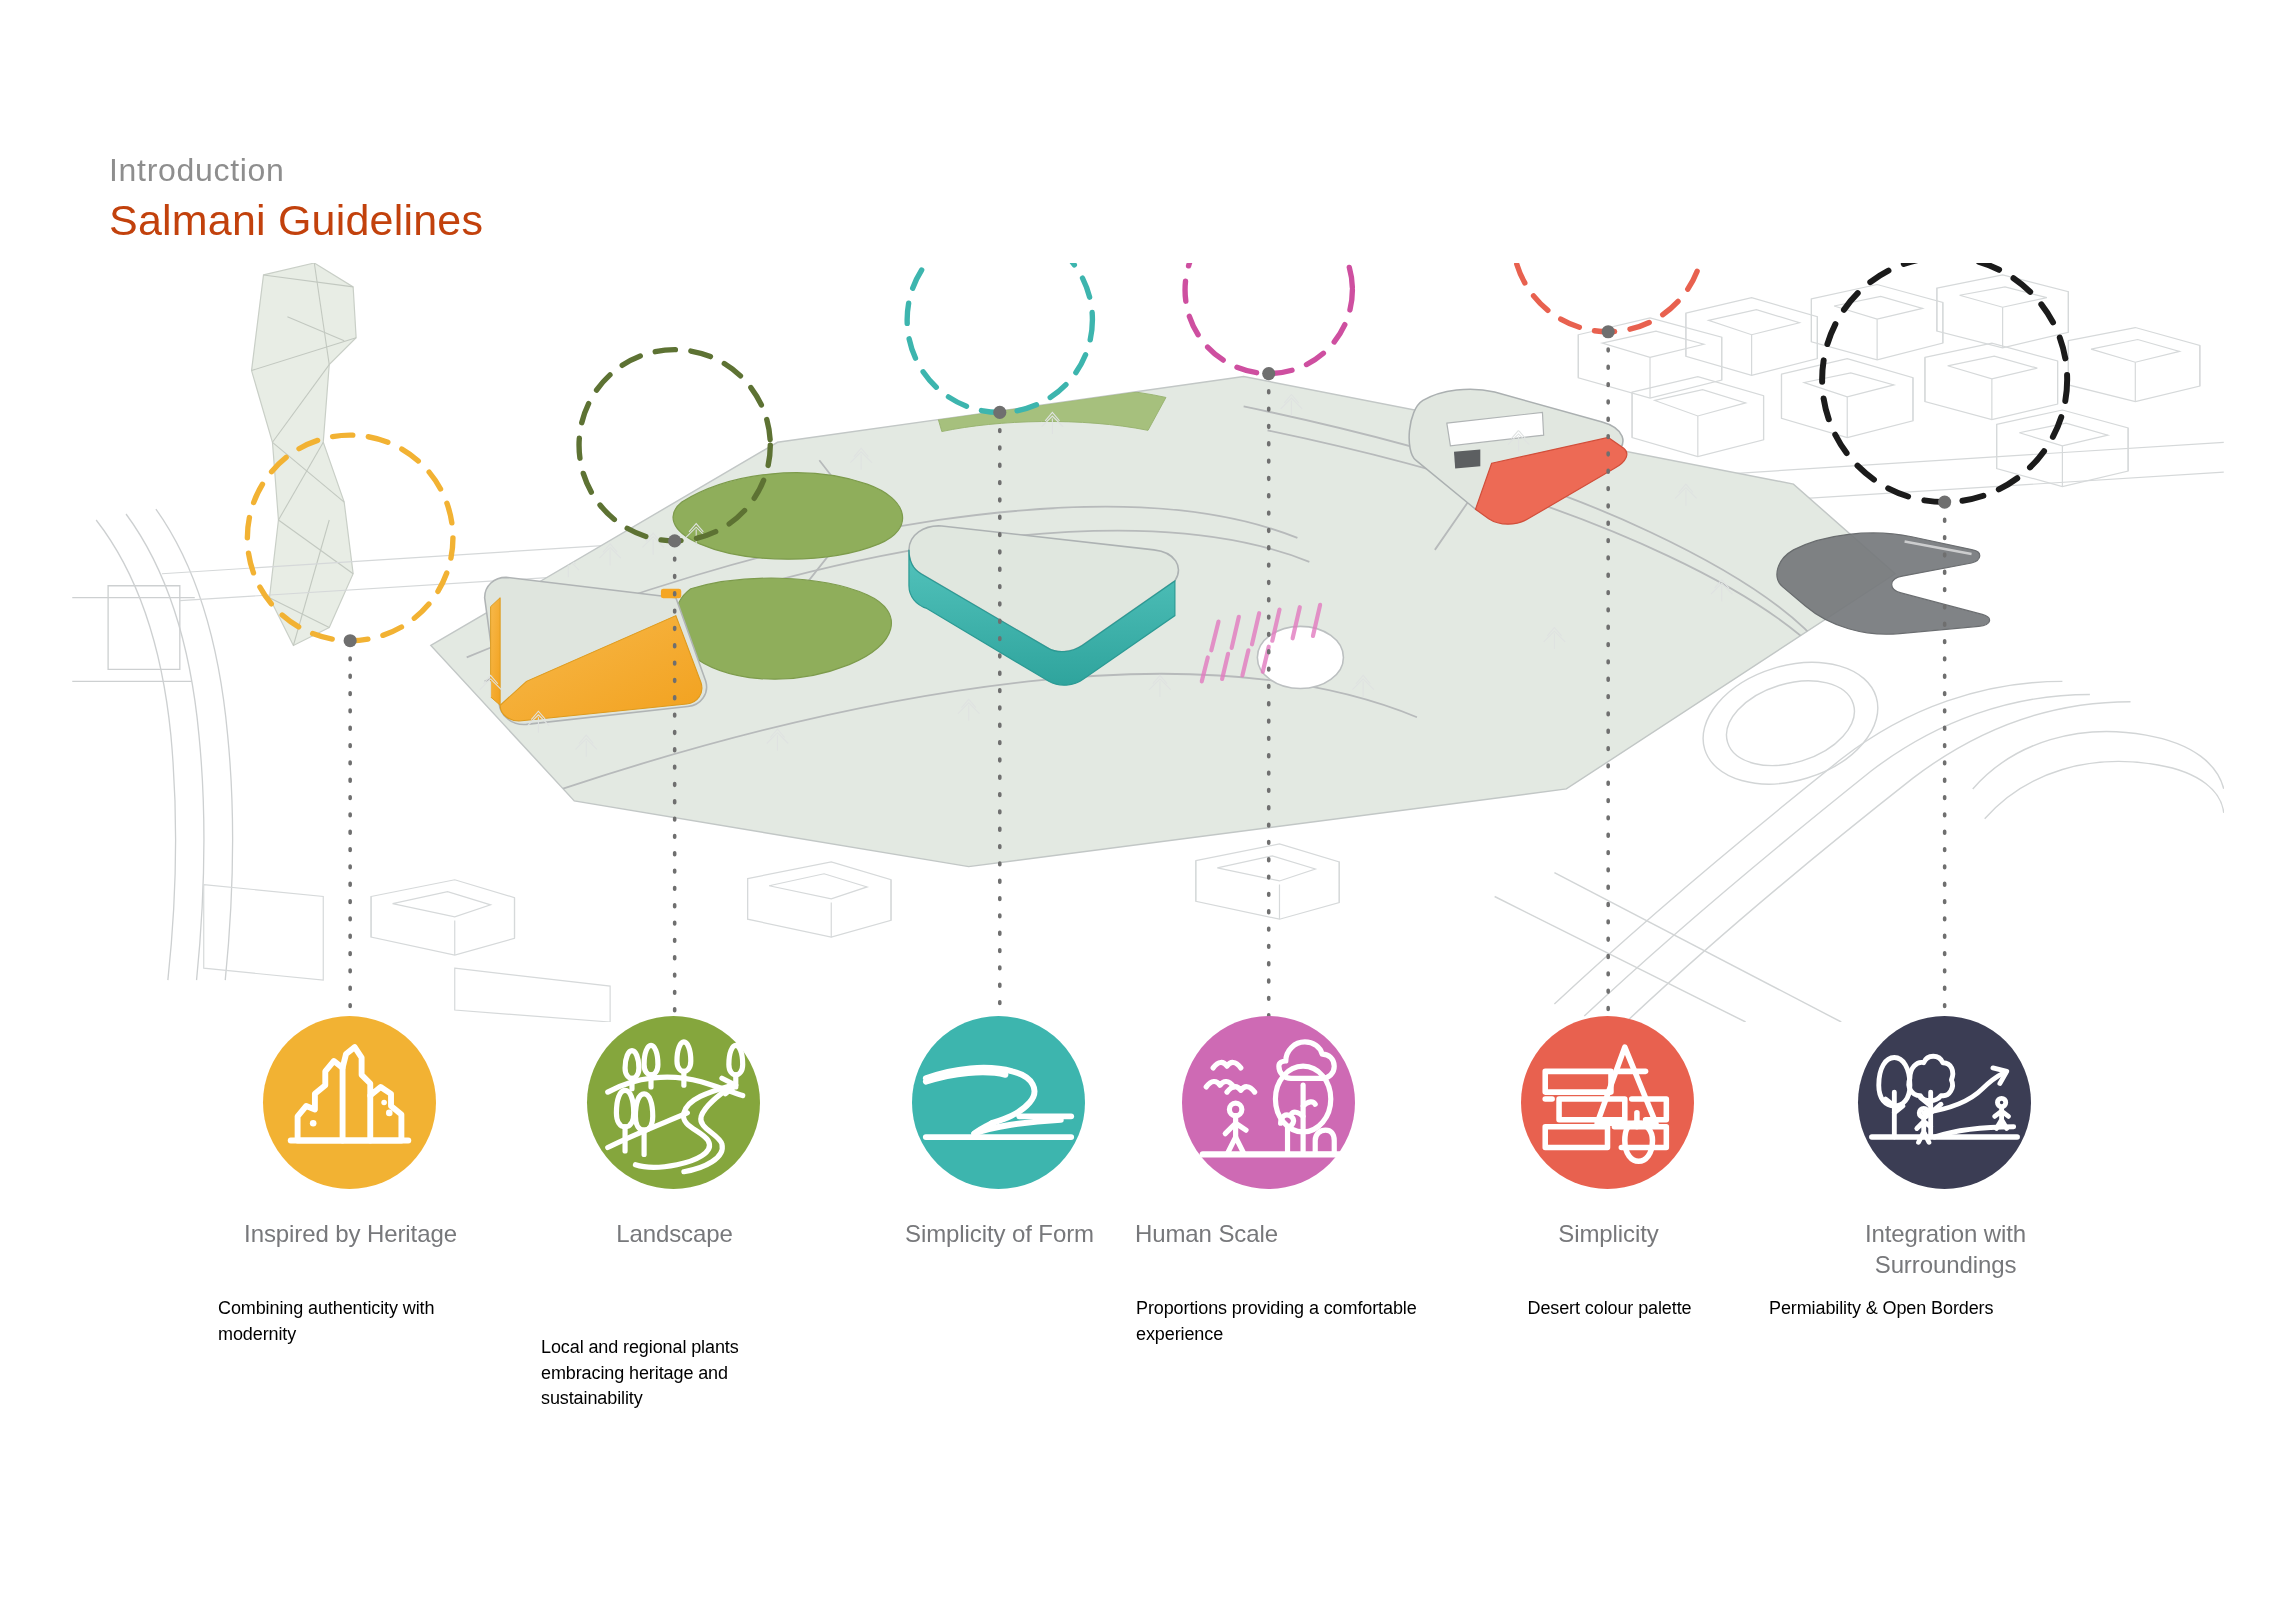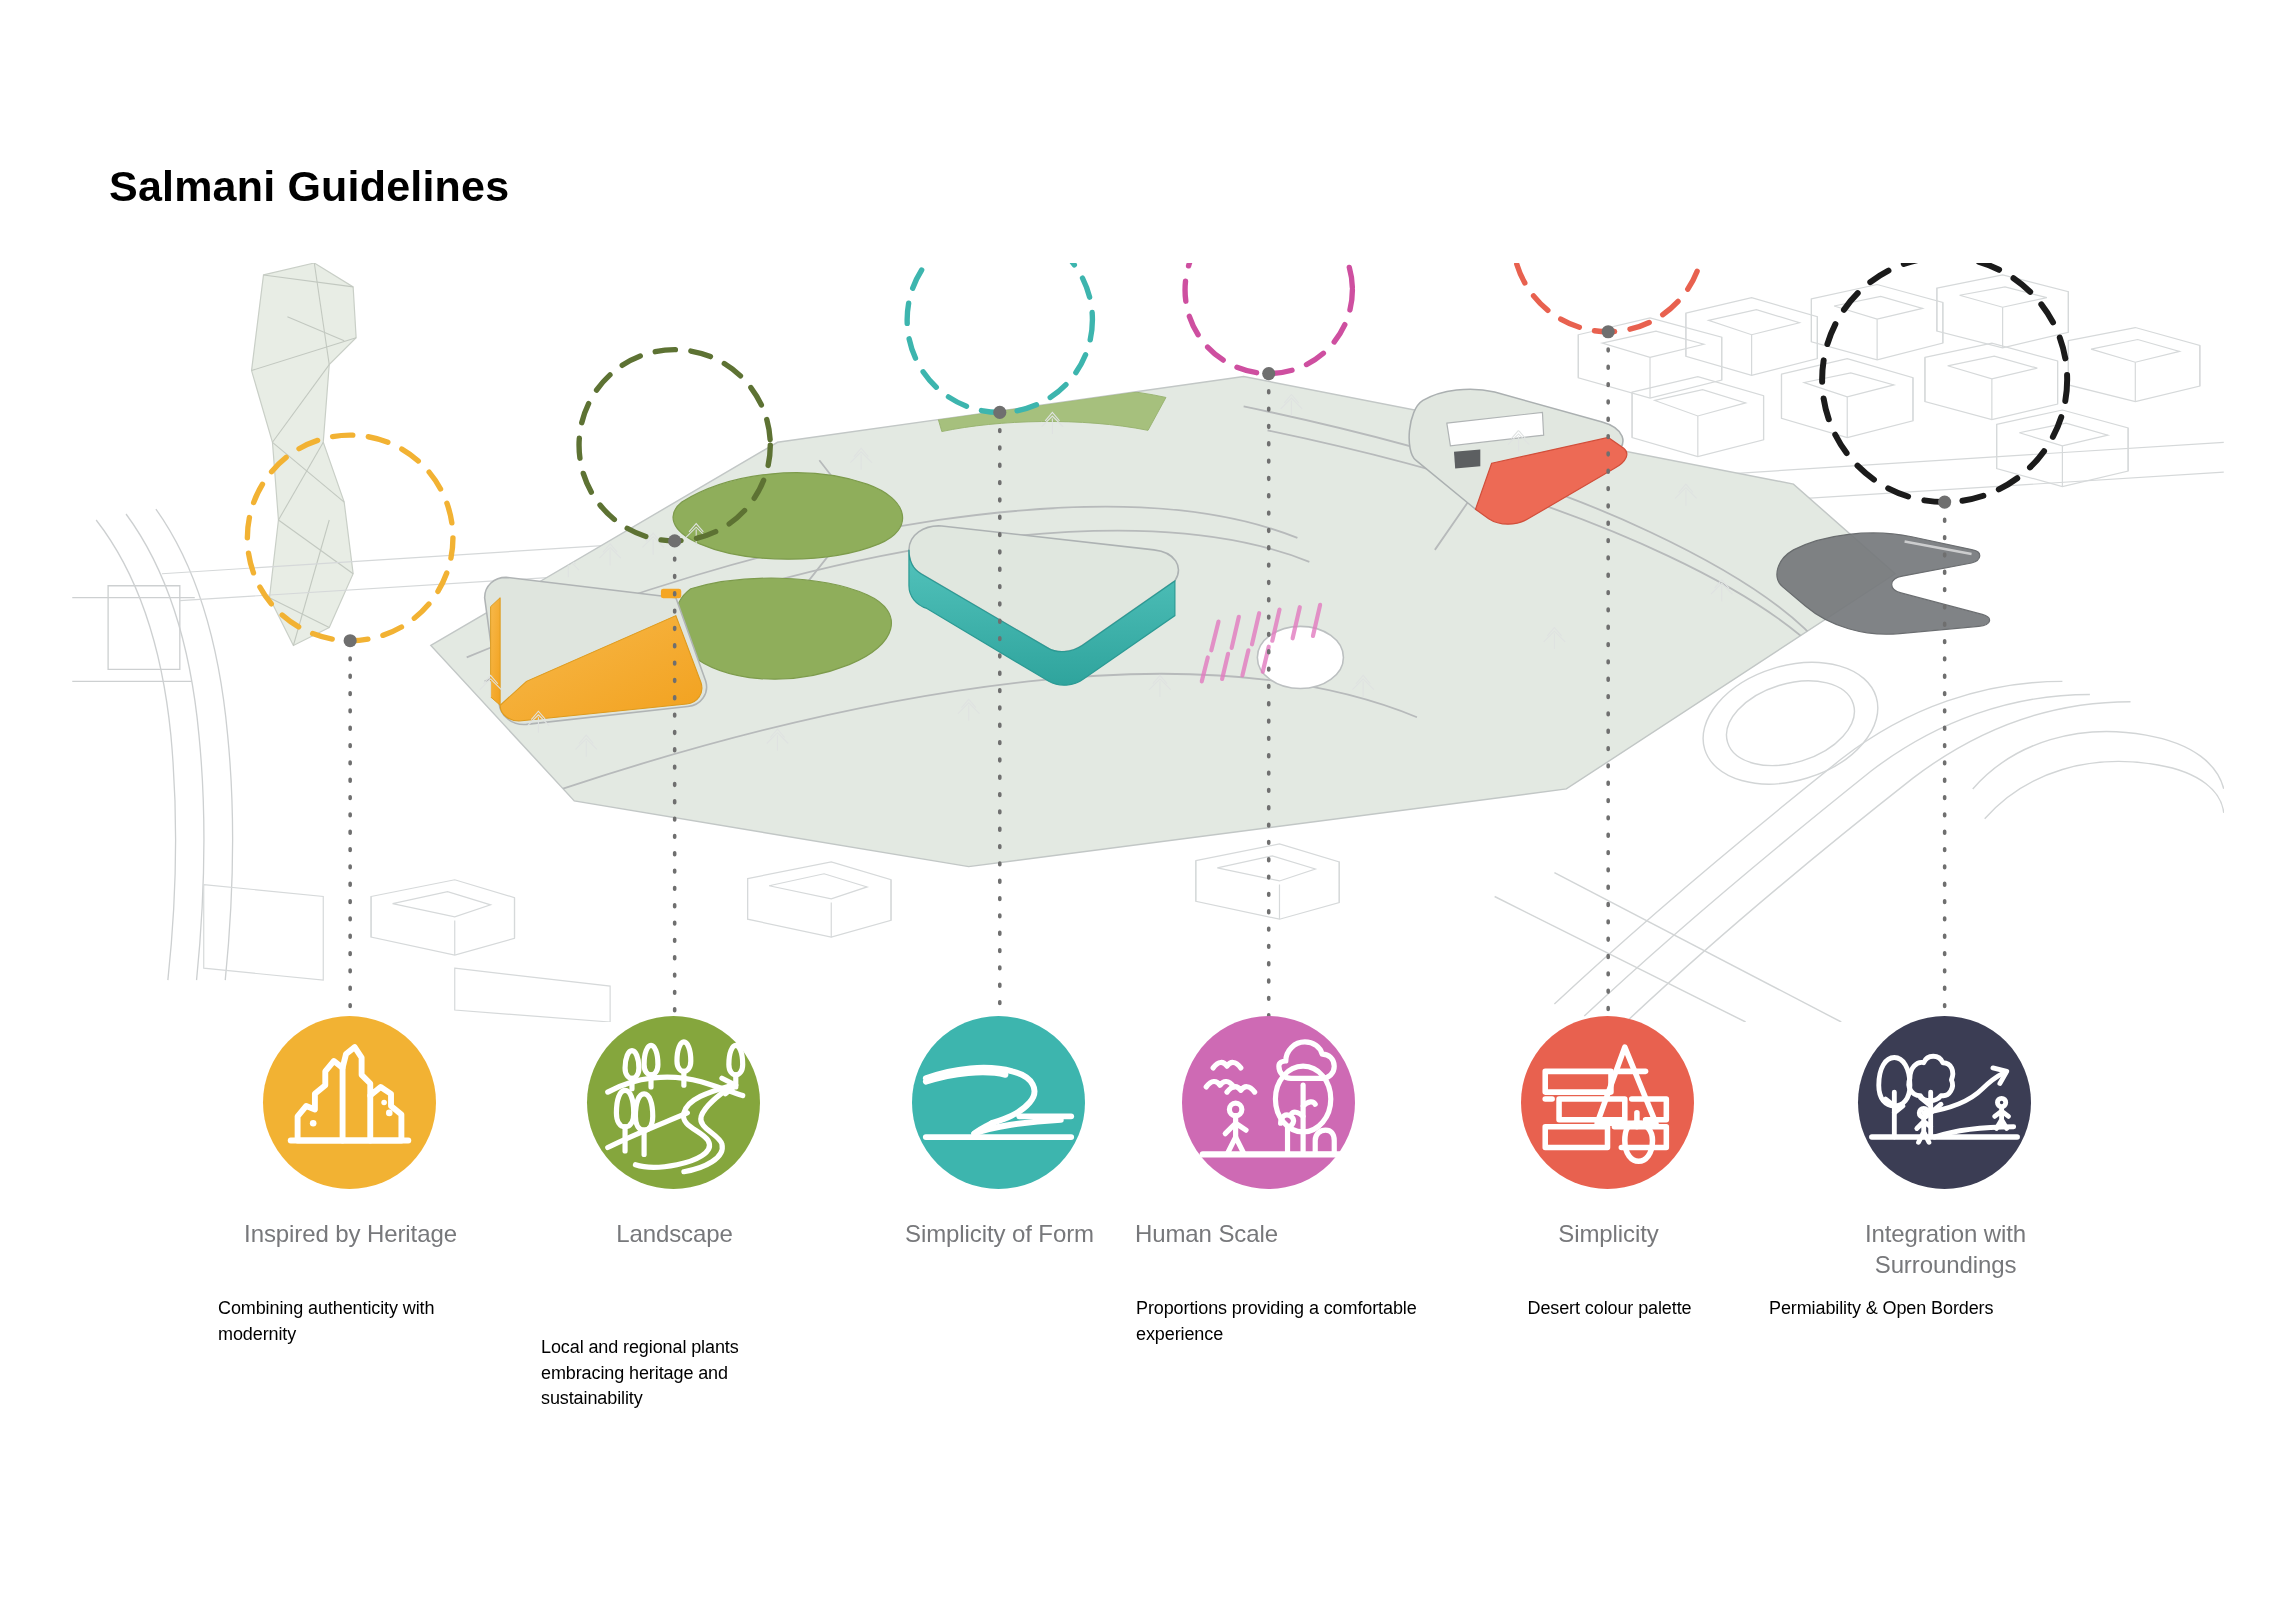--- a/index.html
+++ b/index.html
@@ -27,23 +27,23 @@
   #eyebrow {
     font-size: 32px;
     font-weight: 300;
     letter-spacing: 0.7px;
     color: #8e8e8e;
     line-height: 1.05;
     white-space: nowrap;
   }
   #maintitle {
     font-size: 43px;
-    font-weight: 700;
+    font-weight: 400;
     letter-spacing: 0.2px;
-    color: #000000;
+    color: #c2410c;
     line-height: 1.12;
     margin-top: 8.4px;
     white-space: nowrap;
   }
 
   
   #plan-stage {
     position: absolute;
     left: 72px;
     top: 263px;
@@ -121,20 +121,21 @@
     font-weight: 400;
     color: #000000;
     line-height: 1.42;
     letter-spacing: -0.1px;
   }
 </style>
 </head>
 <body>
 
 <div id="header">
+  <div id="eyebrow">Introduction</div>
   <div id="maintitle">Salmani Guidelines</div>
 </div>
 
 <div id="plan-stage">
 <svg id="plan-svg" viewBox="0 0 3600 1270" preserveAspectRatio="xMidYMid meet">
   <defs>
     <clipPath id="siteClip">
       <path d="M600 640 L1180 300 L1960 190 L2880 370 L3050 520 L2500 880 L1500 1010 L840 900 Z"></path>
     </clipPath>
     <linearGradient id="gOrange" x1="0" y1="0" x2="1" y2="1">

